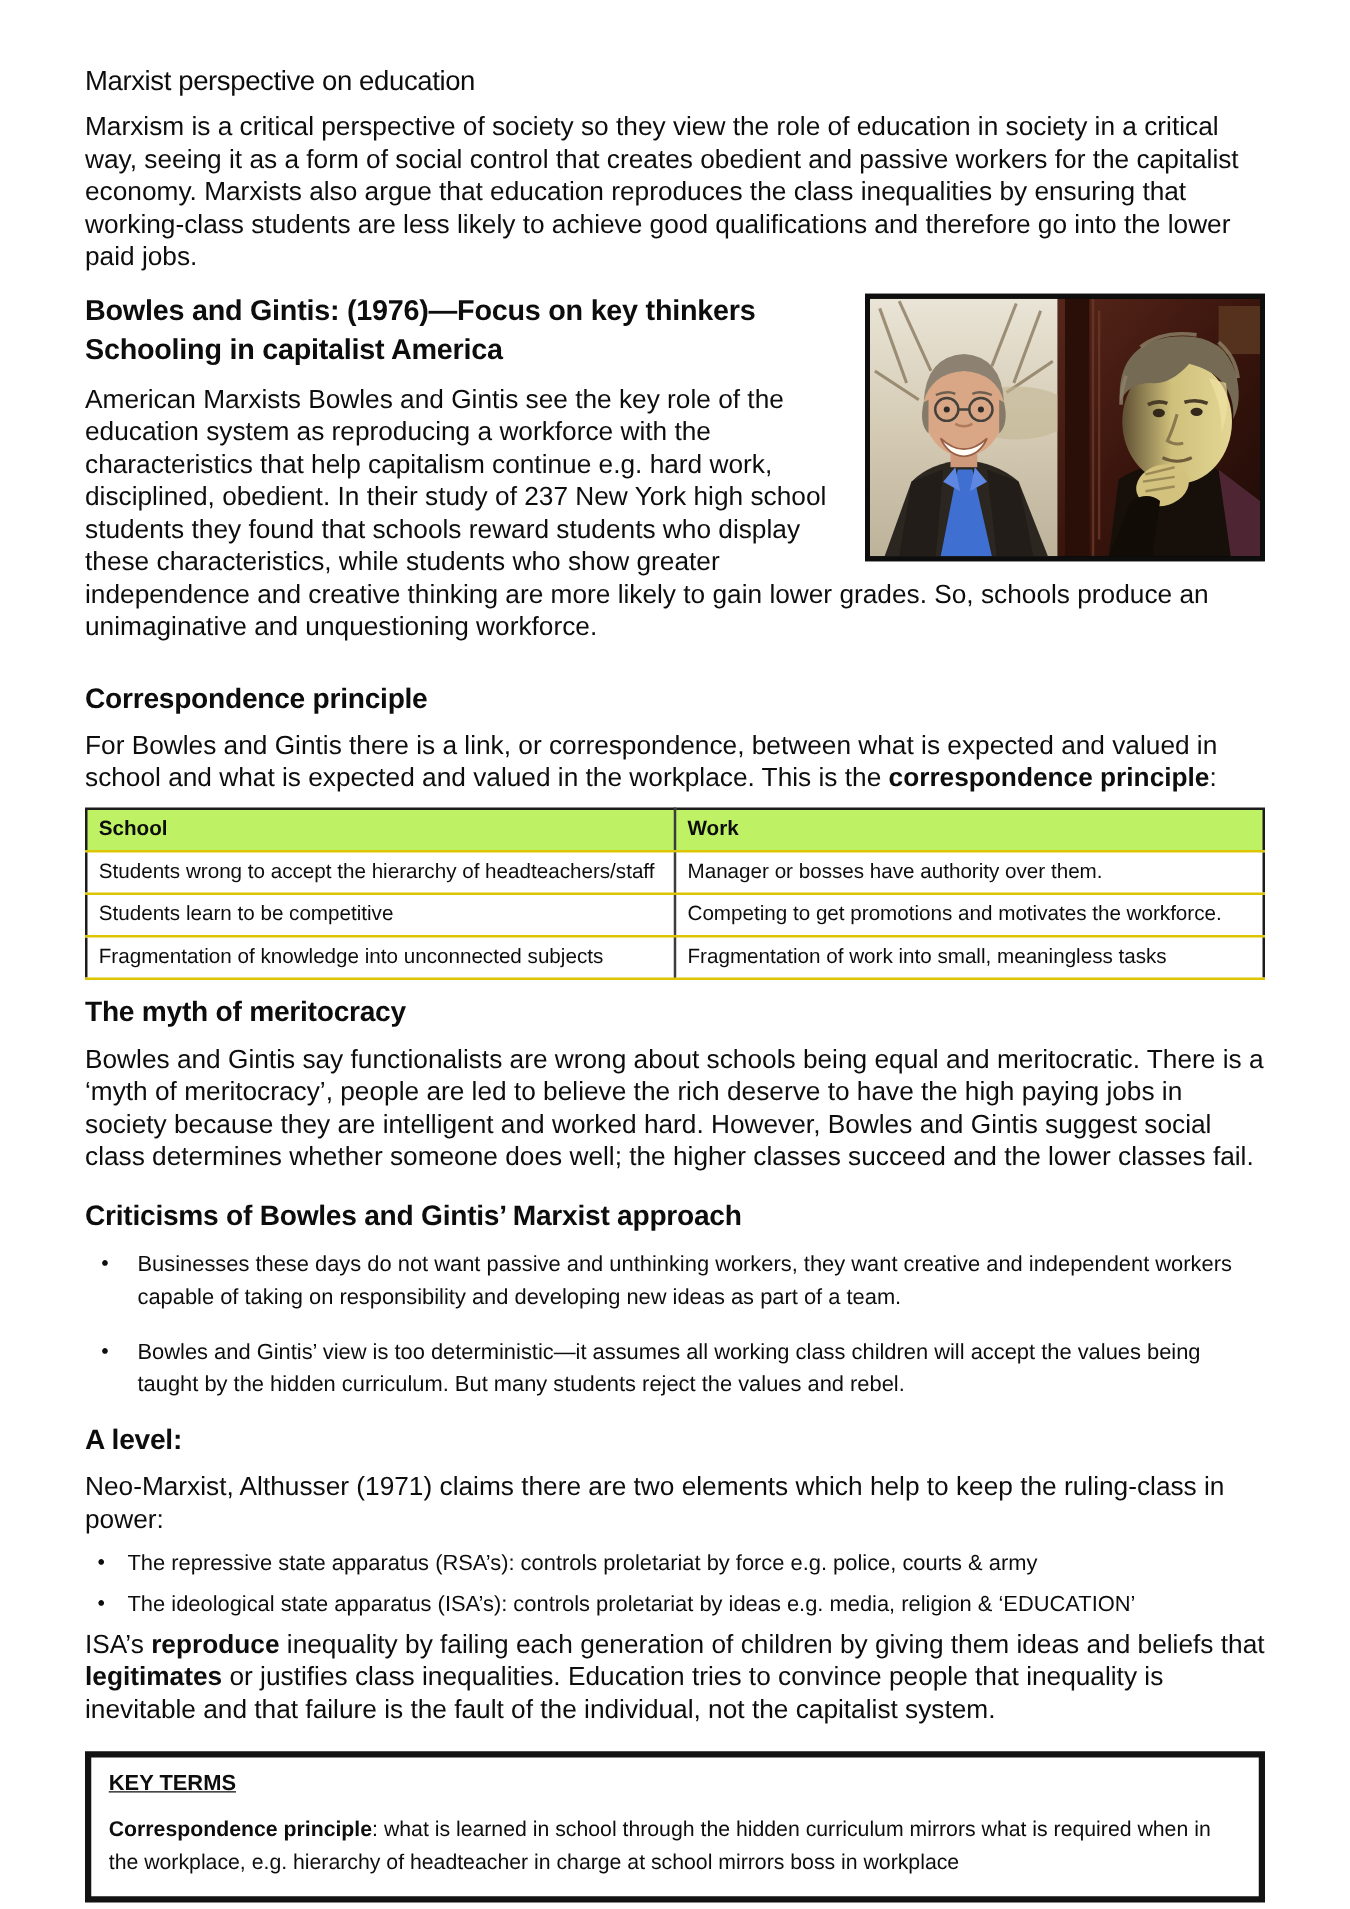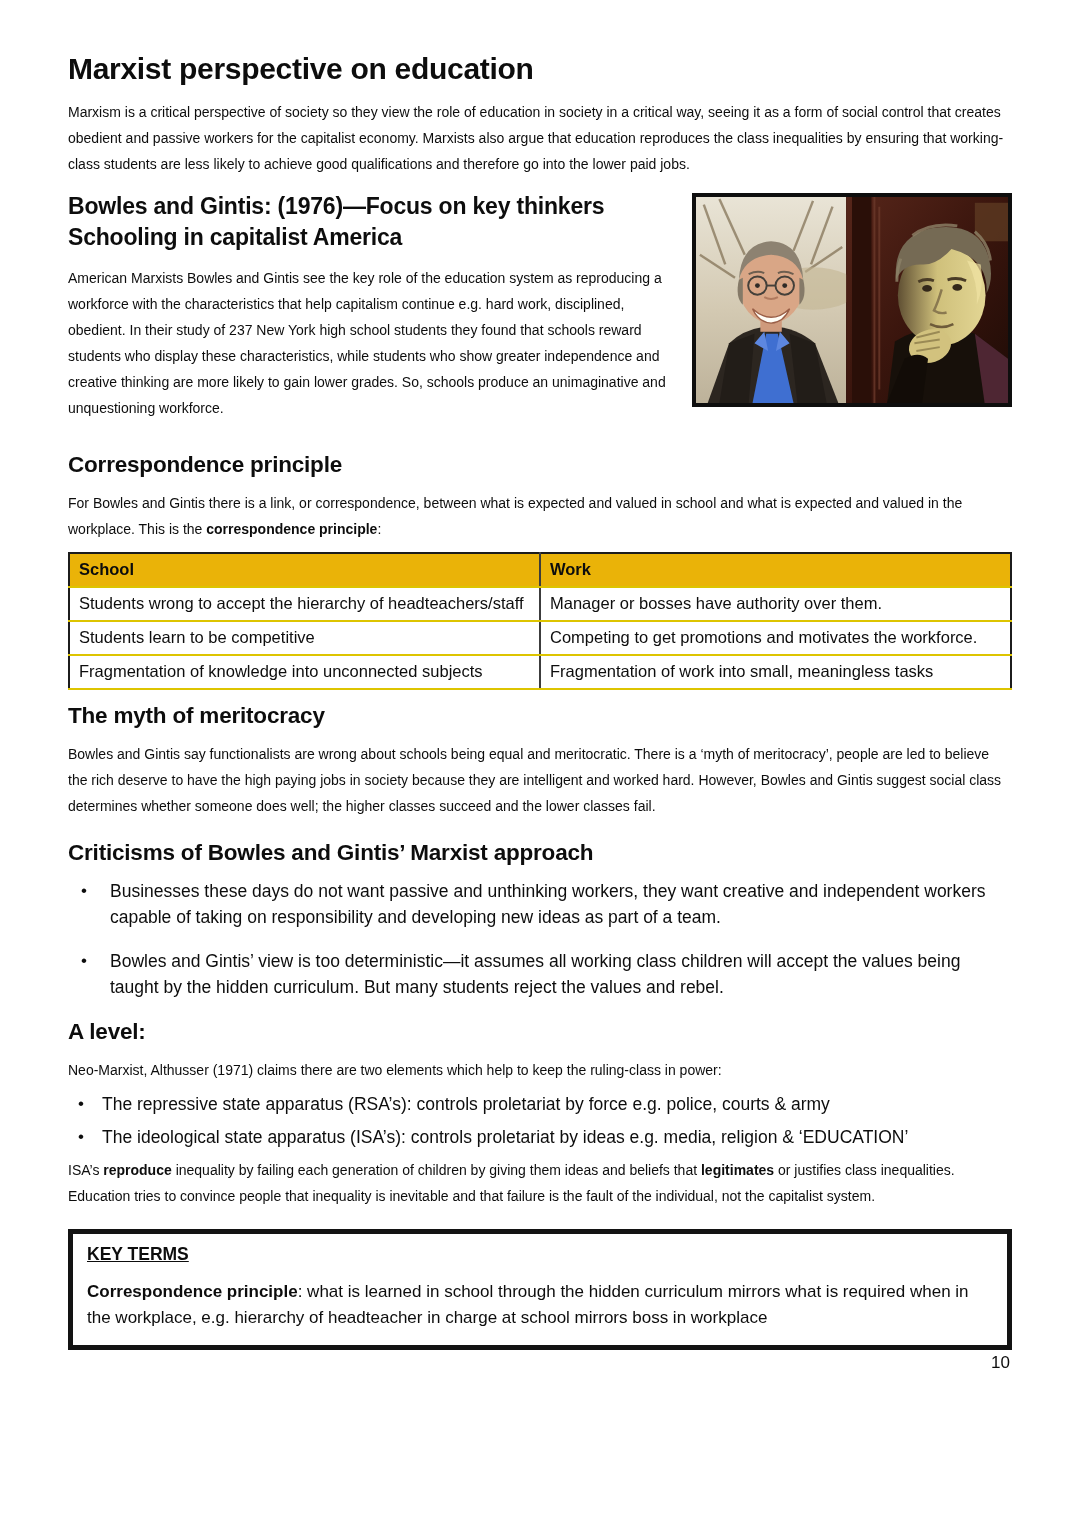--- a/index.html
+++ b/index.html
@@ -8,28 +8,28 @@
     width: 1080px;
     height: 1527px;
     background: #ffffff;
     color: #0d0d0d;
     font-family: "Liberation Sans", "DejaVu Sans", sans-serif;
     padding: 52px 68px 0 68px;
     position: relative;
     overflow: hidden;
   }
   .title {
-    font-size: 30px;
-    font-weight: 700;
+    font-size: 22px;
+    font-weight: 400;
     letter-spacing: -0.3px;
     margin: 0 0 12px 0;
     line-height: 1.15;
   }
   p.body {
-    font-size: 14px;
+    font-size: 21px;
     line-height: 26px;
     margin: 0 0 10px 0;
   }
   h2.sec {
     font-size: 23px;
     font-weight: 700;
     line-height: 31px;
     margin: 14px 0 12px 0;
     letter-spacing: -0.2px;
   }
@@ -187,21 +187,21 @@
     </div>
     <h2 class="sec"><span>Bowles and Gintis: (1976)—Focus on key thinkers</span><br><span>Schooling in capitalist America</span></h2>
     <p class="body">American Marxists Bowles and Gintis see the key role of the education system as reproducing a workforce with the characteristics that help capitalism continue e.g. hard work, disciplined, obedient. In their study of 237 New York high school students they found that schools reward students who display these characteristics, while students who show greater independence and creative thinking are more likely to gain lower grades. So, schools produce an unimaginative and unquestioning workforce.</p>
   </div>
 
   <h3 class="sec">Correspondence principle</h3>
   <p class="body"><span>For Bowles and Gintis there is a link, or correspondence, between what is expected and valued in school and what is expected and valued in the workplace. This is the </span><b class="inline">correspondence principle</b><span>:</span></p>
 
   <table class="cp">
     <thead>
-      <tr style="background:#eab308;">
+      <tr style="background:#bef264;">
         <th>School</th>
         <th>Work</th>
       </tr>
     </thead>
     <tbody>
       <tr>
         <td>Students wrong to accept the hierarchy of headteachers/staff</td>
         <td>Manager or bosses have authority over them.</td>
       </tr>
       <tr>

